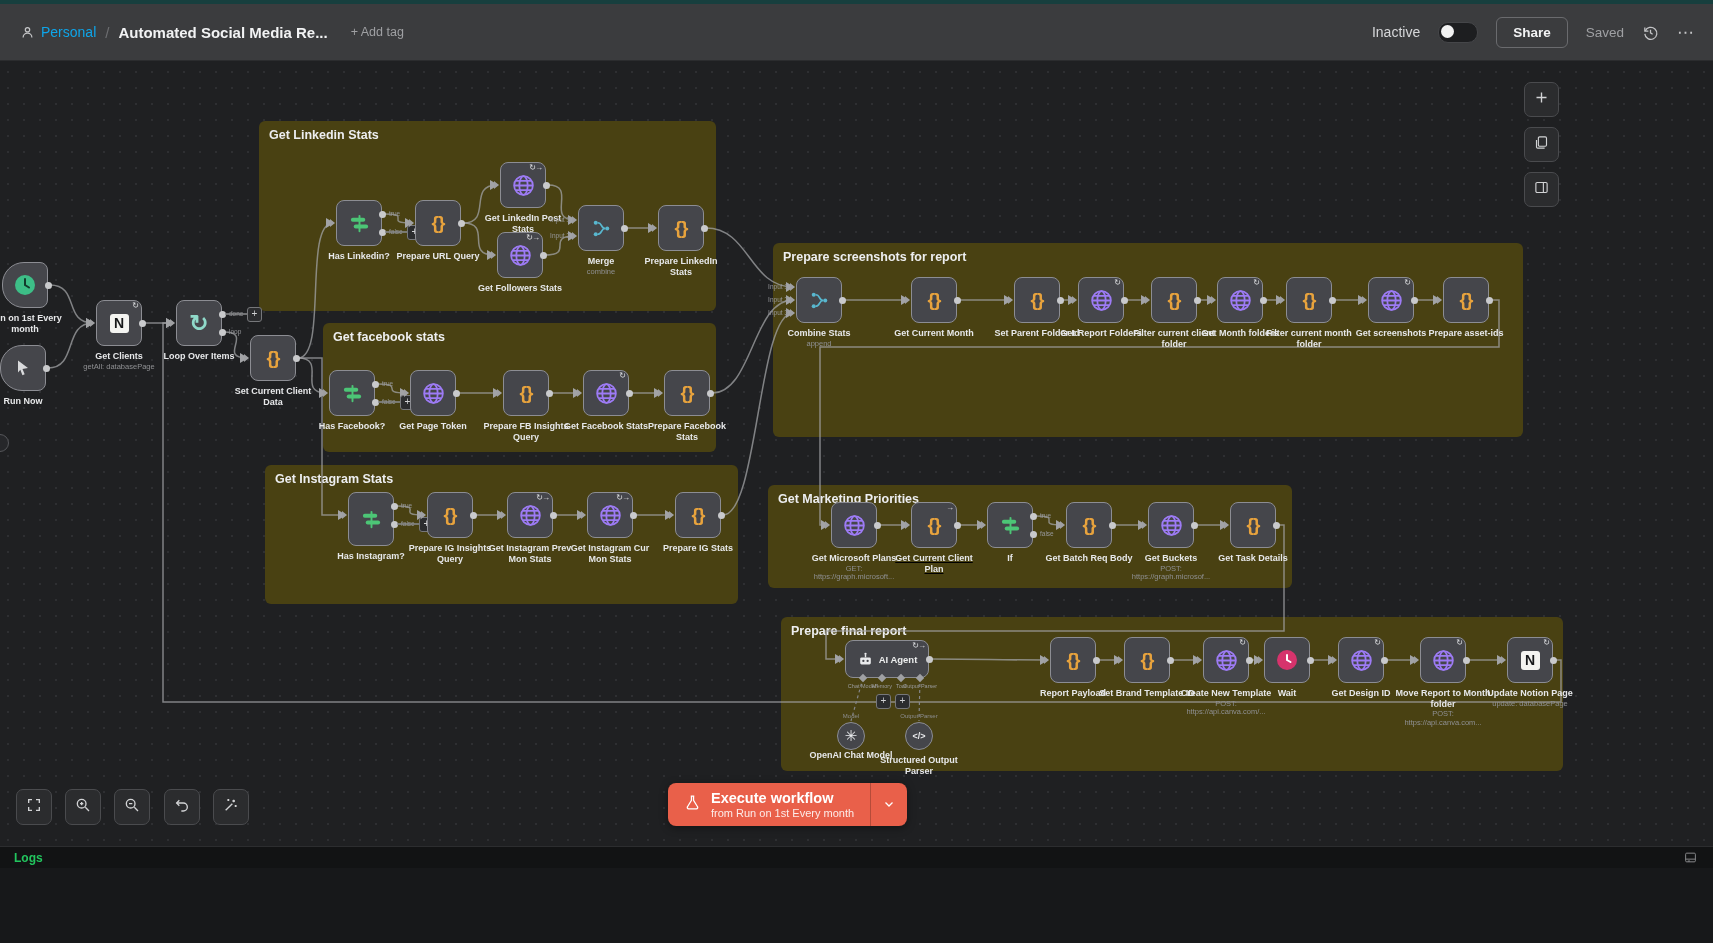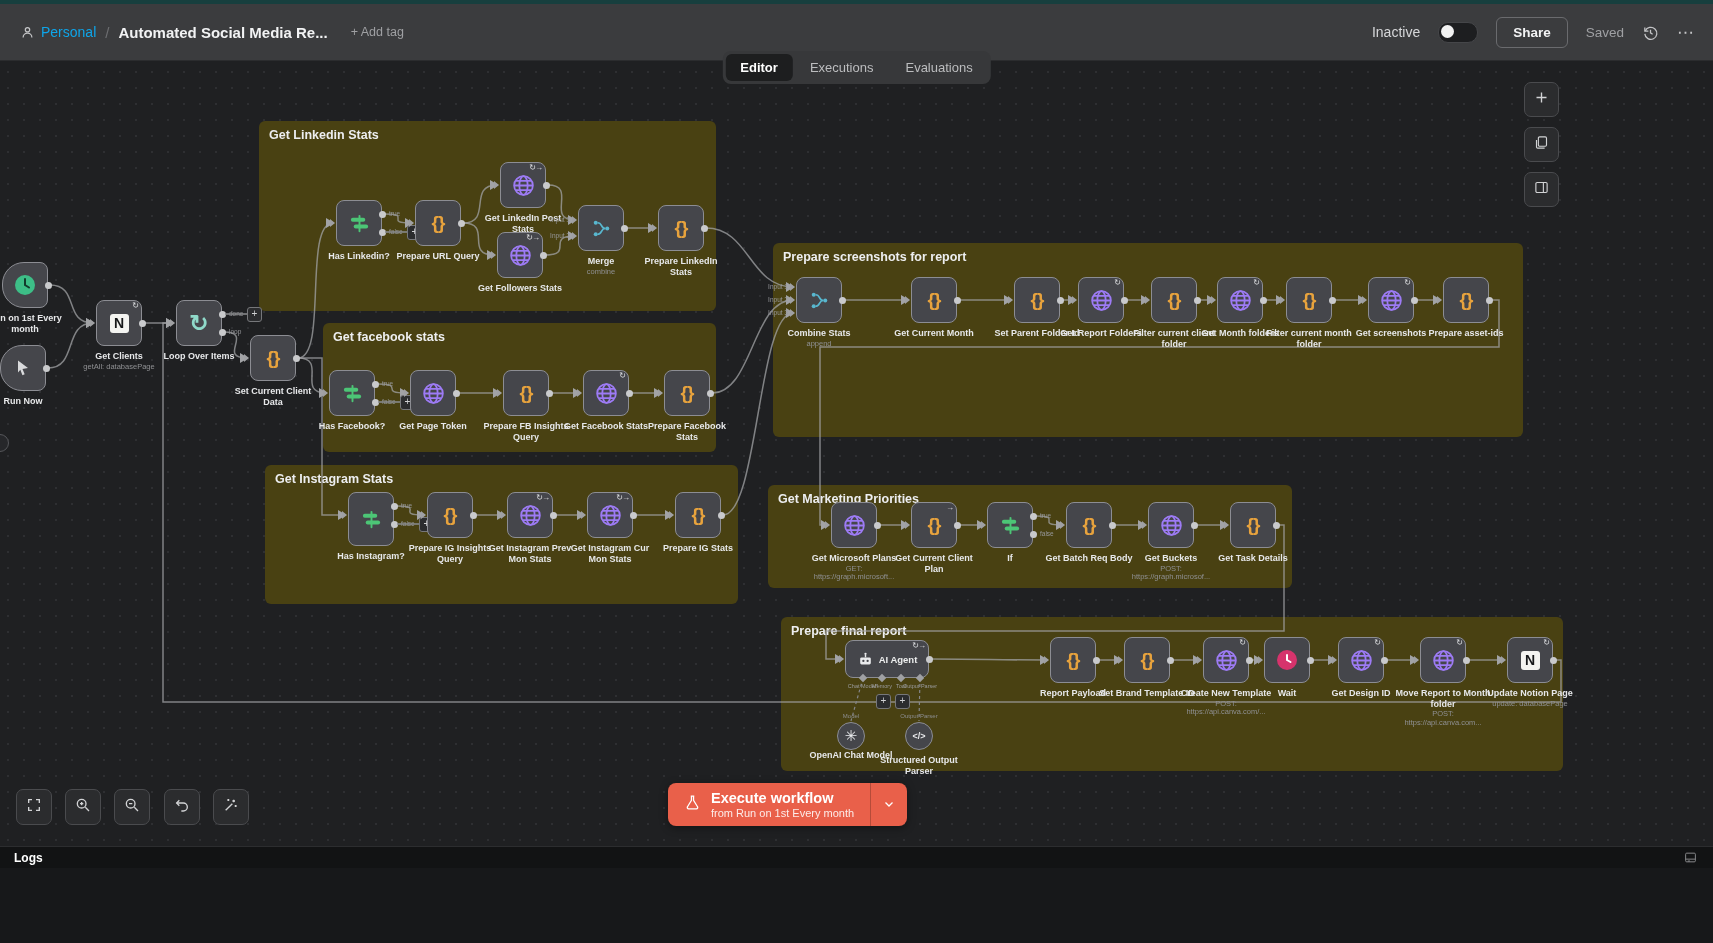--- a/index.html
+++ b/index.html
@@ -78,21 +78,21 @@
     background:var(--accent,#e9604a);border-radius:8px;z-index:6;box-shadow:0 2px 8px rgba(0,0,0,.4);}
   .exec-main{display:flex;align-items:center;gap:10px;padding:0 16px;}
   .exec-text{display:flex;flex-direction:column;line-height:1.25;}
   .exec-label{font-size:14.5px;font-weight:bold;color:#fff;}
   .exec-sub{font-size:11px;color:rgba(255,255,255,.88);}
   .exec-caret{width:36px;display:flex;align-items:center;justify-content:center;border-left:1px solid rgba(0,0,0,.22);}
 
   
   #logs-header{position:absolute;left:0;top:846px;width:100%;height:21px;background:#121314;
     border-top:1px solid #2c2d2f;display:flex;align-items:center;z-index:5;}
-  #logs-label{font-size:12px;font-weight:bold;color:#ffffff;margin-left:14px;}
+  #logs-label{font-size:12px;font-weight:bold;color:#22c55e;margin-left:14px;}
   #logs-icon{position:absolute;right:16px;color:#8a8b8d;display:flex;}
   #logs-body{position:absolute;left:0;top:867px;width:100%;height:76px;background:#17181a;z-index:4;}
 </style>
 </head>
 <body>
 
 <div id="app">
 
   <div id="canvas">
       <div class="group" style="left: 259px; top: 121px; width: 457px; height: 190px;">
@@ -591,21 +591,21 @@
           <div class="node-sub">GET: https://graph.microsoft...</div>
         </div>
       </div>
       <div class="node" style="left: 911px; top: 502px; width: 46px; height: 46px;">
         <div class="node-box">
           <span class="code-ic">{}</span>
           <span class="badge">→</span>
         </div>
         <span class="in-arrow" style="top: 19px;"></span>
         <span class="out-dot" style="top: 19.5px;"></span>
-        <div class="node-meta" style="margin-top: 5px;">
+        <div class="node-meta" style="margin-top: 5px; text-decoration: underline;">
           <div class="node-label">Get Current Client Plan</div>
         </div>
       </div>
       <div class="node" style="left: 987px; top: 502px; width: 46px; height: 46px;">
         <div class="node-box">
           <svg width="23" height="23" viewBox="0 0 24 24">
             <g fill="#4cc576">
               <rect x="11" y="3" width="2" height="18" rx="1"></rect>
               <rect x="3" y="6" width="15" height="4.2" rx="2"></rect>
               <rect x="6" y="13" width="15" height="4.2" rx="2"></rect>
@@ -822,25 +822,20 @@
         <svg width="17" height="17" viewBox="0 0 24 24" fill="none" stroke="#c4c5c7" stroke-width="1.8">
             <path d="M4 5v5h5"></path>
             <path d="M4.6 10A8.5 8.5 0 1 1 4 14"></path>
             <path d="M12 8v4.5l3 2"></path>
           </svg>
       </span>
       <span class="hdr-ic" style="font-size:17px;letter-spacing:1px;">⋯</span>
     </div>
   </div>
 
-  <div id="tabbar">
-    <span class="tab active">Editor</span>
-    <span class="tab">Executions</span>
-    <span class="tab">Evaluations</span>
-  </div>
 
   <div class="side-btn" style="top:82px;">
     <span><svg width="15" height="15" viewBox="0 0 24 24" stroke="#d2d3d5" stroke-width="2.2" fill="none">
           <path d="M12 4v16M4 12h16"></path>
         </svg></span>
   </div>
   <div class="side-btn" style="top:127px;">
     <span><svg width="15" height="15" viewBox="0 0 24 24" stroke="#d2d3d5" stroke-width="1.8" fill="none">
           <rect x="7" y="3" width="13" height="15" rx="2"></rect>
           <path d="M4 8v11a2 2 0 0 0 2 2h11"></path>

